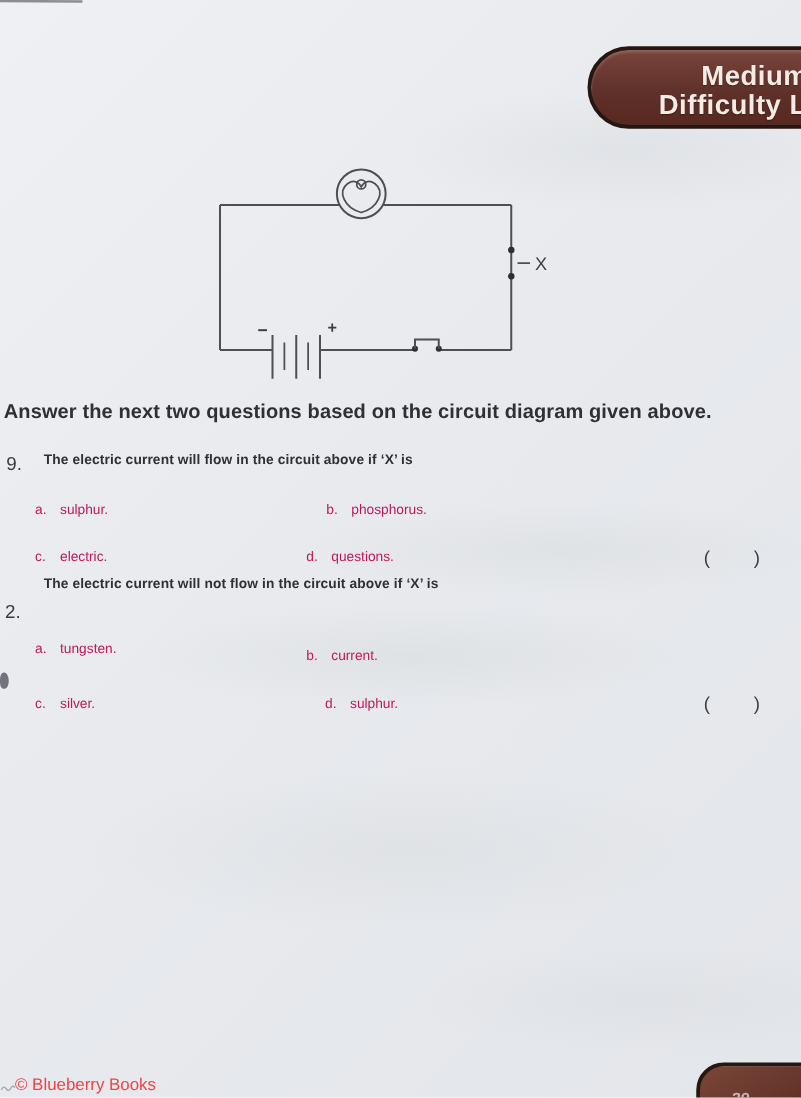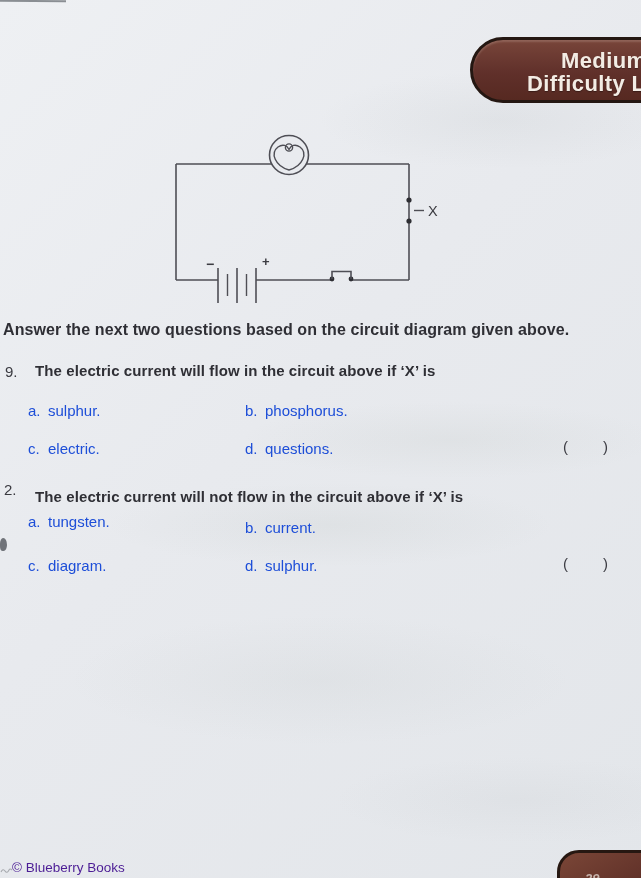--- a/index.html
+++ b/index.html
@@ -48,27 +48,27 @@
   .circuit .thin{stroke:#4e4e55;stroke-width:1.4;fill:none;}
   .circuit .dot{fill:#2e2e33;}
   .circuit text{fill:#3c3c42;font-family:"Liberation Sans",sans-serif;}
 
   
   .caption{
     position:absolute;left:3px;top:321px;font-size:16px;font-weight:bold;
     color:#2f2f35;letter-spacing:.1px;white-space:nowrap;
   }
   .qnum{position:absolute;font-size:15px;color:#3a3a40;}
-  .qtext{position:absolute;font-size:15px;font-weight:bold;color:#2f2f35;white-space:nowrap;letter-spacing:.1px;}
-  .opt{position:absolute;font-size:15px;color:#1d4ed8;white-space:nowrap;}
+  .qtext{position:absolute;font-size:11px;font-weight:bold;color:#2f2f35;white-space:nowrap;letter-spacing:.1px;}
+  .opt{position:absolute;font-size:11px;color:#be185d;white-space:nowrap;}
   .opt .letter{display:inline-block;width:20px;}
   .paren{position:absolute;font-size:15px;color:#3d3d44;}
 
   
-  .footer-copy{position:absolute;left:12px;top:860px;font-size:13.5px;color:#4c1d95;}
+  .footer-copy{position:absolute;left:12px;top:860px;font-size:13.5px;color:#ef4444;}
   .footer-squiggle{position:absolute;left:0px;top:866px;opacity:.7;}
   .pagebadge{
     position:absolute;left:557px;top:850px;width:120px;height:52px;
     background:linear-gradient(150deg,#7a4637 0%,#63332a 60%,#572a22 100%);
     border:3px solid #261711;border-radius:22px;box-sizing:border-box;
   }
   .pagebadge .num{
     position:absolute;left:25px;top:18px;font-size:13px;font-weight:bold;color:#c7b4ac;font-style:italic;
   }
 </style>
@@ -126,45 +126,45 @@
 </svg>
 
 <div class="caption">Answer the next two questions based on the circuit diagram given above.</div>
 
 <div class="qnum" style="left:5px;top:363px">9.</div>
 <div class="qtext" style="left:35px;top:362px">The electric current will flow in the circuit above if ‘X’ is</div>
 
 <div class="opt" style="left:28px;top:402px">
   <span class="letter">a.</span><span>sulphur.</span>
 </div>
-<div class="opt" style="left:245px;top:402px">
+<div class="opt" style="left:261px;top:402px">
   <span class="letter">b.</span><span>phosphorus.</span>
 </div>
 <div class="opt" style="left:28px;top:440px">
   <span class="letter">c.</span><span>electric.</span>
 </div>
 <div class="opt" style="left:245px;top:440px">
   <span class="letter">d.</span><span>questions.</span>
 </div>
 <span class="paren" style="left:563px;top:438px">(</span>
 <span class="paren" style="left:603px;top:438px">)</span>
 
 <div class="qnum" style="left:4px;top:481px">2.</div>
-<div class="qtext" style="left:35px;top:488px">The electric current will not flow in the circuit above if ‘X’ is</div>
+<div class="qtext" style="left:35px;top:461px">The electric current will not flow in the circuit above if ‘X’ is</div>
 
 <div class="opt" style="left:28px;top:513px">
   <span class="letter">a.</span><span>tungsten.</span>
 </div>
 <div class="opt" style="left:245px;top:519px">
   <span class="letter">b.</span><span>current.</span>
 </div>
 <div class="opt" style="left:28px;top:557px">
-  <span class="letter">c.</span><span>diagram.</span>
+  <span class="letter">c.</span><span>silver.</span>
 </div>
-<div class="opt" style="left:245px;top:557px">
+<div class="opt" style="left:260px;top:557px">
   <span class="letter">d.</span><span>sulphur.</span>
 </div>
 <span class="paren" style="left:563px;top:555px">(</span>
 <span class="paren" style="left:603px;top:555px">)</span>
 
 <svg class="footer-squiggle" width="13" height="9">
   <path d="M1,6 Q3,2 5,5 Q7,8 9,4 Q10,2 12,4" stroke="#8a8d92" stroke-width="1.1" fill="none"></path>
 </svg>
 <div class="footer-copy">© Blueberry Books</div>
 

